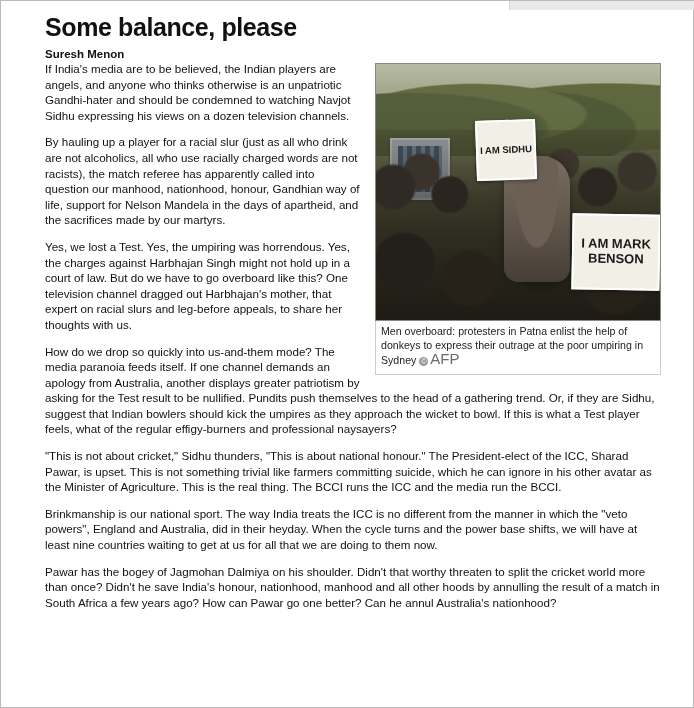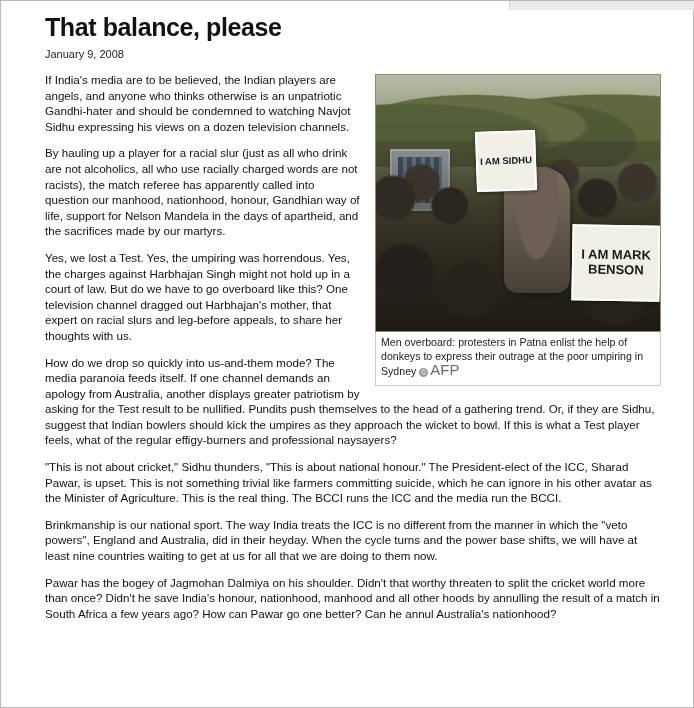--- a/index.html
+++ b/index.html
@@ -220,24 +220,24 @@
 </style>
 </head>
 <body>
 
 <div class="page">
 
   <div class="top-strip"></div>
 
   <div class="content">
 
-    <h1 class="headline">That balance, please</h1>
-
-
-    <div class="dateline">January 9, 2008</div>
+    <h1 class="headline">Some balance, please</h1>
+
+
+    <div class="byline">Suresh Menon</div>
 
     <div class="article clearfix">
 
       <div class="figure">
         <div class="photo">
           <div class="sky"></div>
           <div class="trees"></div>
           <div class="banner-left"></div>
           <div class="crowd"></div>
           <div class="donkey"></div>

